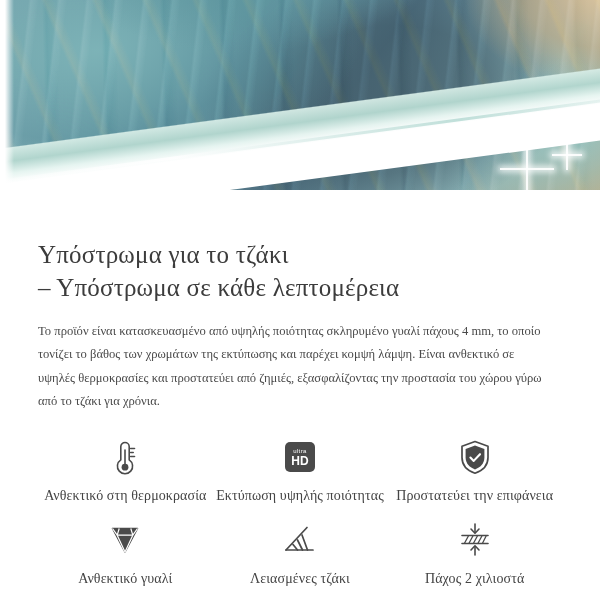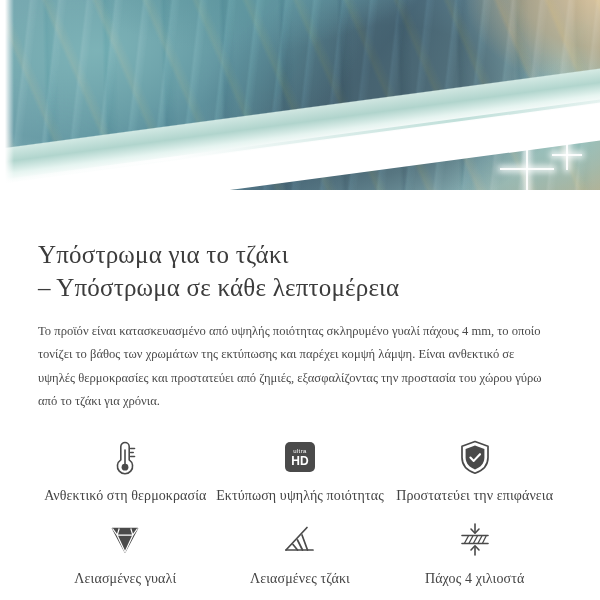--- a/index.html
+++ b/index.html
@@ -269,21 +269,21 @@
 
       <div class="feature">
         <div class="feature-icon">
           <svg width="40" height="36" viewBox="0 0 40 36" fill="none" stroke="#4a4a4a" stroke-width="1.5" stroke-linejoin="round">
             <path d="M7.5 6.5 H32.5 L20 30 Z" fill="#4a4a4a" stroke="#4a4a4a"></path>
             <path d="M7.5 6.5 L12.2 13.2 H27.8 L32.5 6.5" stroke="#ffffff" stroke-width="1.2" fill="none"></path>
             <path d="M12.2 13.2 L20 30 L27.8 13.2" stroke="#ffffff" stroke-width="1.2" fill="none"></path>
             <path d="M14.2 6.5 L12.2 13.2 M25.8 6.5 L27.8 13.2" stroke="#ffffff" stroke-width="1.2" fill="none"></path>
           </svg>
         </div>
-        <div class="feature-label">Λειασμένες γυαλί</div>
+        <div class="feature-label">Ανθεκτικό γυαλί</div>
       </div>
 
       <div class="feature">
         <div class="feature-icon">
           <svg width="40" height="34" viewBox="0 0 40 34" fill="none" stroke="#4a4a4a" stroke-width="1.7" stroke-linecap="round">
             <path d="M6 27 L27 4.5"></path>
             <path d="M6 27 L33 27"></path>
             <path d="M13 21.5 L17.5 27"></path>
             <path d="M17.5 17 L22.5 27"></path>
             <path d="M22 12 L27.5 27"></path>
@@ -297,18 +297,18 @@
           <svg width="40" height="38" viewBox="0 0 40 38" fill="none" stroke="#4a4a4a" stroke-width="1.6" stroke-linecap="round" stroke-linejoin="round">
             <line x1="20" y1="3" x2="20" y2="11.5"></line>
             <path d="M16 8 L20 12.2 L24 8"></path>
             <line x1="7" y1="14.5" x2="33" y2="14.5"></line>
             <line x1="7" y1="22.5" x2="33" y2="22.5"></line>
             <path d="M9.5 22.2 L13.5 14.8 M14 22.2 L18 14.8 M18.5 22.2 L22.5 14.8 M23 22.2 L27 14.8 M27.5 22.2 L31 15.2" stroke-width="1.3"></path>
             <line x1="20" y1="34" x2="20" y2="25.5"></line>
             <path d="M16 29 L20 24.8 L24 29"></path>
           </svg>
         </div>
-        <div class="feature-label">Πάχος 4 χιλιοστά</div>
+        <div class="feature-label">Πάχος 2 χιλιοστά</div>
       </div>
 
     </div>
   </div>
 </div>
 
 </body></html>

